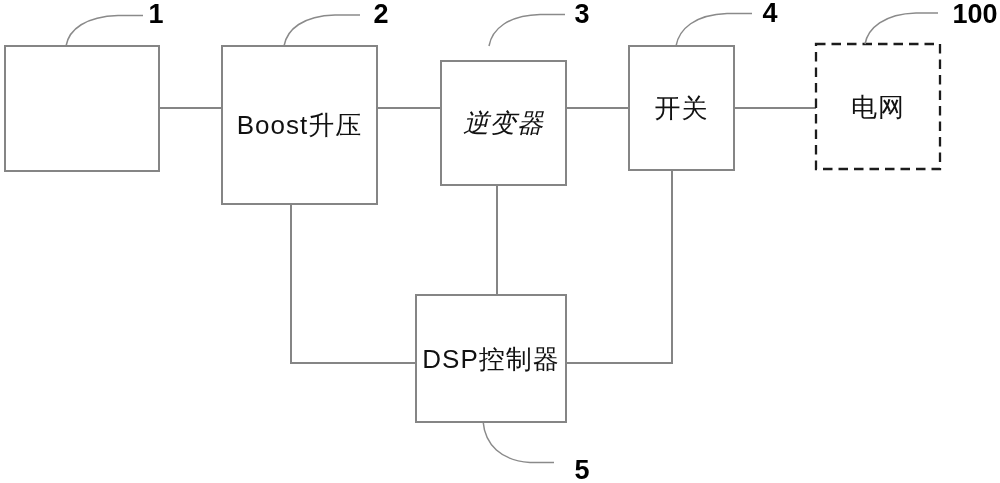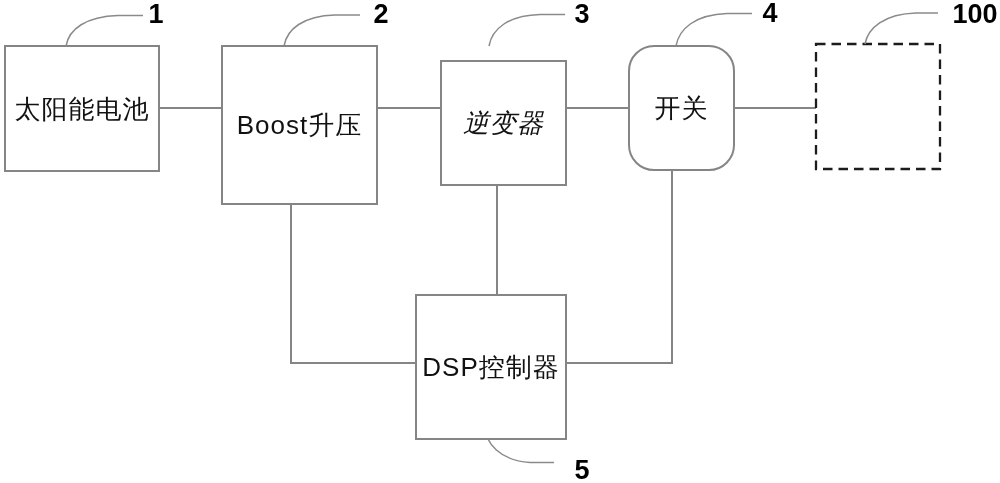--- a/index.html
+++ b/index.html
@@ -73,37 +73,39 @@
       <path d="M66 46 C69 29 86 16.5 118 15.5 L143 15.5"></path>
       <path d="M284 46 C287 29 303 16 335 15 L360 15"></path>
       <path d="M489 46 C492 29 508 15.5 540 14.5 L565 14.5"></path>
       <path d="M676 46 C679 29 695 14.5 727 13.5 L752 13.5"></path>
       <path d="M865 44 C868 28 884 14 916 13 L938 13"></path>
       <path d="M483 421 C485 445 501 460.5 530 462.5 L554 462.5"></path>
     </g>
   </svg>
 
   <div class="block" style="left:4px; top:45px; width:156px; height:127px;">
-    <span>太阳能电池</span>
   </div>
 
   <div class="block" style="left:221px; top:45px; width:157px; height:160px;">
     <span>Boost升压</span>
   </div>
 
   <div class="block" style="left:440px; top:60px; width:127px; height:126px;font-style:italic;">
     <span>逆变器</span>
   </div>
 
-  <div class="block" style="left:628px; top:45px; width:107px; height:126px;border-radius:26px;">
+  <div class="block" style="left:628px; top:45px; width:107px; height:126px;">
     <span>开关</span>
   </div>
 
+  <div class="block borderless" style="left:815px; top:43px; width:126px; height:127px;">
+    <span>电网</span>
+  </div>
 
-  <div class="block" style="left:415px; top:294px; width:152px; height:146px;">
+  <div class="block" style="left:415px; top:294px; width:152px; height:129px;">
     <span>DSP控制器</span>
   </div>
 
   <div class="ref" style="left:156px; top:14px;">1</div>
   <div class="ref" style="left:381px; top:14px;">2</div>
   <div class="ref" style="left:582px; top:14px;">3</div>
   <div class="ref" style="left:770px; top:13px;">4</div>
   <div class="ref" style="left:975px; top:14px;">100</div>
   <div class="ref" style="left:582px; top:470px;">5</div>
 

